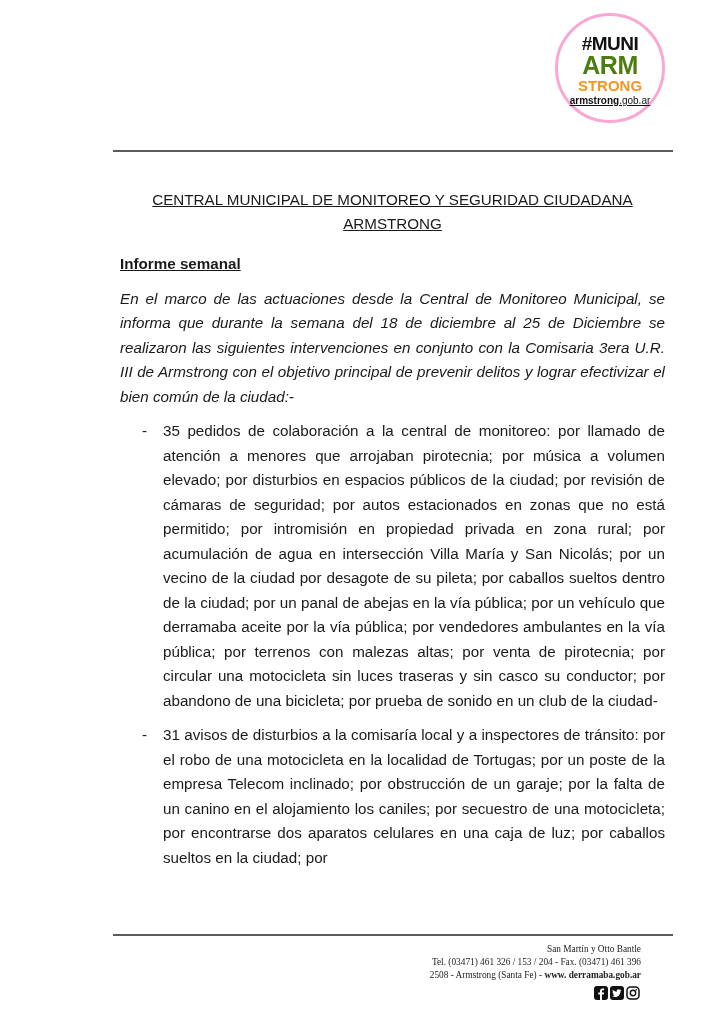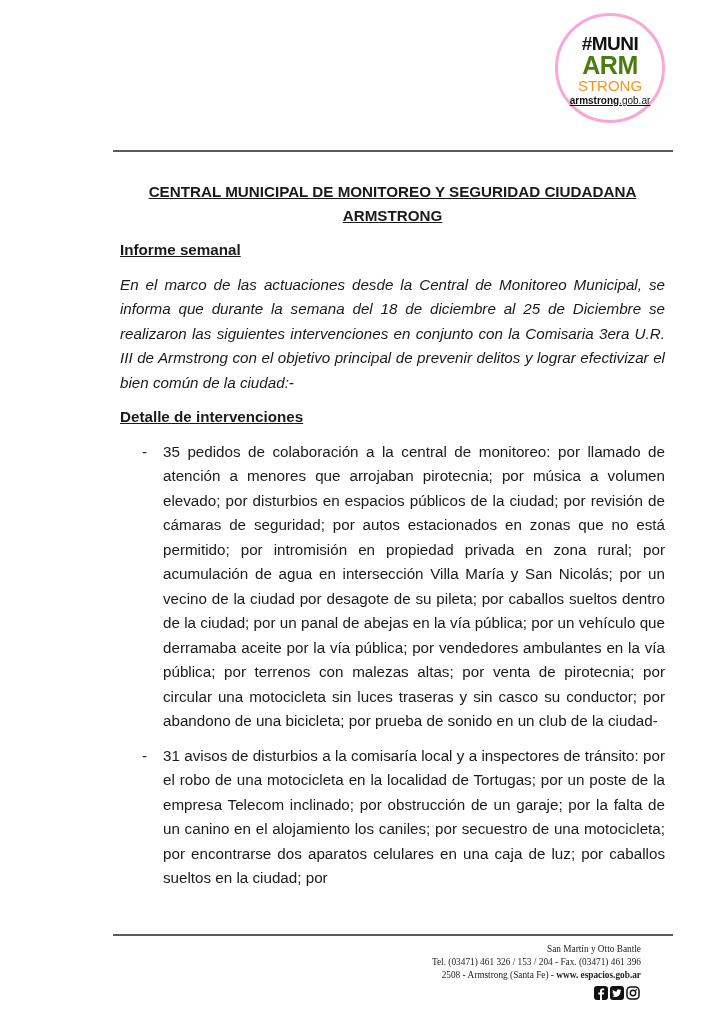--- a/index.html
+++ b/index.html
@@ -5,32 +5,32 @@
   html, body { margin: 0; padding: 0; background: #ffffff; }
   body { width: 724px; height: 1024px; position: relative; overflow: hidden;
          font-family: "Liberation Sans", sans-serif; color: #111; }
   .logo { position: absolute; left: 555px; top: 13px; width: 110px; height: 110px;
           border: 3px solid #f9a8d4; border-radius: 50%; box-sizing: border-box;
           text-align: center; }
   .logo .l1 { position: absolute; top: 18px; left: 0; right: 0; font-weight: bold;
               font-size: 19px; color: #111; letter-spacing: -0.5px; line-height: 1; }
   .logo .l2 { position: absolute; top: 37px; left: 0; right: 0; font-weight: bold;
               font-size: 25px; color: #4d7c0f; line-height: 1; letter-spacing: -0.5px; }
-  .logo .l3 { position: absolute; top: 62px; left: 0; right: 0; font-weight: normal;
+  .logo .l3 { position: absolute; top: 62px; left: 0; right: 0; font-weight: bold;
               font-size: 15px; color: #f7941d; line-height: 1; }
   .logo .l4 { position: absolute; top: 80px; left: 0; right: 0; font-size: 10px;
               color: #111; line-height: 1; text-decoration: underline; }
   .logo .l4 b { font-weight: bold; }
   .rule { position: absolute; left: 113px; width: 560px; height: 2px; background: #5a5a5a; }
   .rule.top { top: 150px; }
   .rule.bottom { top: 934px; }
   .content { position: absolute; left: 120px; top: 172px; width: 545px;
              font-family: "Liberation Sans", sans-serif; font-size: 15.2px; line-height: 24.5px;
              color: #1a1a1a; }
-  .title { text-align: center; font-weight: bold; text-decoration: underline; margin: 8px;
+  .title { text-align: center; font-weight: normal; text-decoration: underline; margin: 16px;
            font-size: 15.2px; line-height: 24px; }
   .heading { font-weight: bold; text-decoration: underline; margin: 10px 0 0 0; }
   .para { text-align: justify; margin: 10px 0 8px 0; font-style: italic; }
   ul.items { list-style: none; padding: 0; margin: 10px 0 0 0; }
   ul.items li { position: relative; padding-left: 43px; text-align: justify; margin-bottom: 10px; }
   ul.items li .dash { position: absolute; left: 22px; top: 0; }
   .footer { position: absolute; right: 83px; top: 943px; text-align: right;
             font-family: Liberation Serif, serif; font-size: 9.3px; line-height: 13px; color: #222; }
   .footer b { font-weight: bold; }
   .social { position: absolute; right: 84px; top: 986px; display: flex; gap: 2px; }
@@ -48,39 +48,38 @@
 
 <div class="rule top"></div>
 
 <div class="content">
   <p class="title">
     <span>CENTRAL MUNICIPAL DE MONITOREO Y SEGURIDAD CIUDADANA</span><br>
     <span>ARMSTRONG</span>
   </p>
   <p class="heading">Informe semanal</p>
   <p class="para">En el marco de las actuaciones desde la Central de Monitoreo Municipal, se informa que durante la semana del 18 de diciembre al 25 de Diciembre se realizaron las siguientes intervenciones en conjunto con la Comisaria 3era U.R. III de Armstrong con el objetivo principal de prevenir delitos y lograr efectivizar el bien común de la ciudad:-</p>
-  <p class="heading">Detalle de intervenciones</p>
   <ul class="items">
     <li>
       <span class="dash">-</span>
       <span>35 pedidos de colaboración a la central de monitoreo: por llamado de atención a menores que arrojaban pirotecnia; por música a volumen elevado; por disturbios en espacios públicos de la ciudad; por revisión de cámaras de seguridad; por autos estacionados en zonas que no está permitido; por intromisión en propiedad privada en zona rural; por acumulación de agua en intersección Villa María y San Nicolás; por un vecino de la ciudad por desagote de su pileta; por caballos sueltos dentro de la ciudad; por un panal de abejas en la vía pública; por un vehículo que derramaba aceite por la vía pública; por vendedores ambulantes en la vía pública; por terrenos con malezas altas; por venta de pirotecnia; por circular una motocicleta sin luces traseras y sin casco su conductor; por abandono de una bicicleta; por prueba de sonido en un club de la ciudad-</span>
     </li>
     <li>
       <span class="dash">-</span>
       <span>31 avisos de disturbios a la comisaría local y a inspectores de tránsito: por el robo de una motocicleta en la localidad de Tortugas; por un poste de la empresa Telecom inclinado; por obstrucción de un garaje; por la falta de un canino en el alojamiento los caniles; por secuestro de una motocicleta; por encontrarse dos aparatos celulares en una caja de luz; por caballos sueltos en la ciudad; por</span>
     </li>
   </ul>
 </div>
 
 <div class="rule bottom"></div>
 
 <div class="footer">
   <div>San Martín y Otto Bantle</div>
   <div>Tel. (03471) 461 326 / 153 / 204 - Fax. (03471) 461 396</div>
-  <div><span>2508 - Armstrong (Santa Fe) - </span><b>www. espacios.gob.ar</b></div>
+  <div><span>2508 - Armstrong (Santa Fe) - </span><b>www. derramaba.gob.ar</b></div>
 </div>
 
 <div class="social">
   <span>
     <svg width="14" height="14" viewBox="0 0 14 14">
         <rect x="0" y="0" width="14" height="14" rx="3" fill="#111"></rect>
         <path d="M8 14V8.5h1.8l.3-2H8V5.3c0-.6.2-1 1-1h1.1V2.5c-.2 0-.9-.1-1.6-.1C7 2.4 6 3.3 6 5v1.5H4.3v2H6V14z" fill="#fff"></path>
       </svg>
   </span>
   <span>

